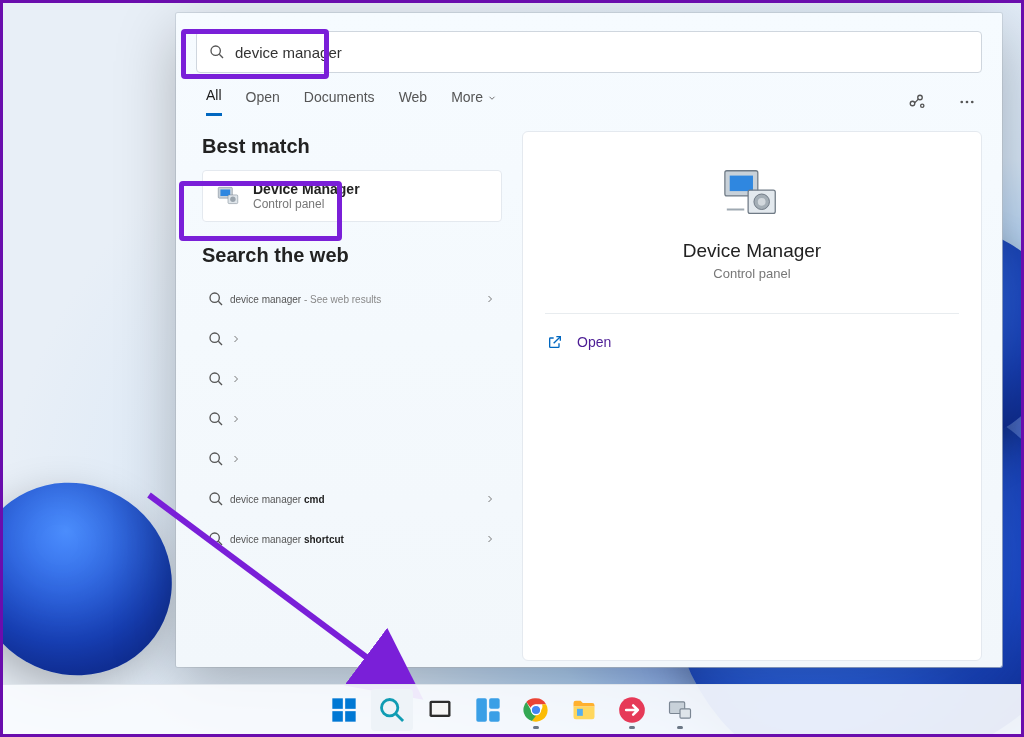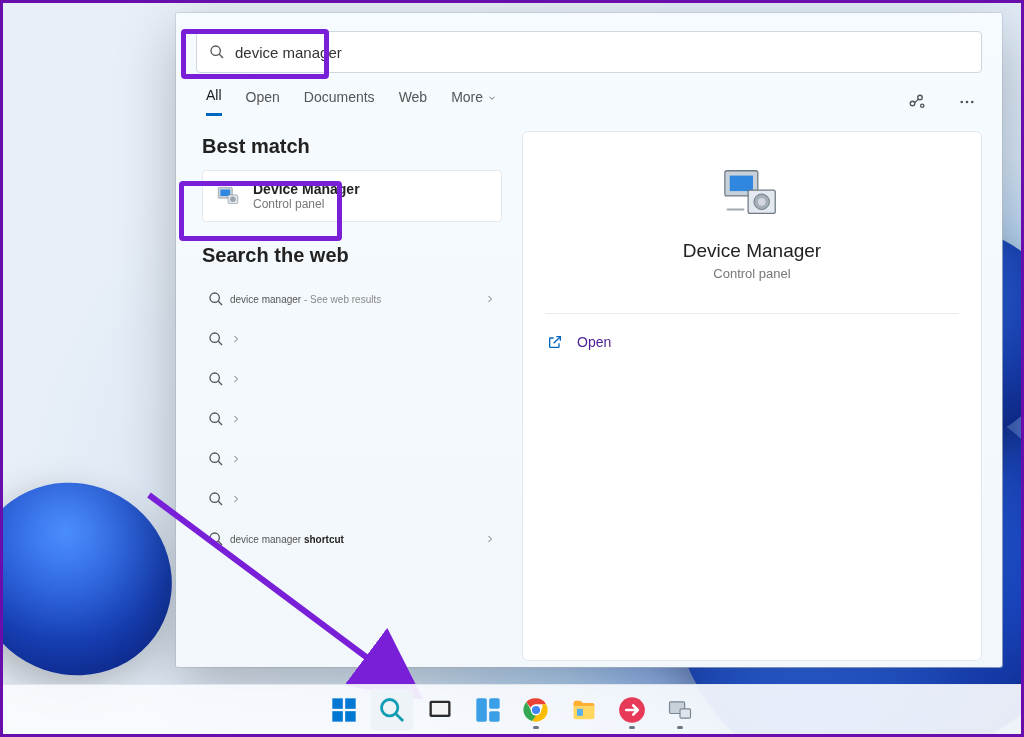--- a/index.html
+++ b/index.html
@@ -160,20 +160,21 @@
             </svg>
             <svg class="wi-chev" viewBox="0 0 24 24" fill="none" stroke="currentColor" stroke-width="2">
               <polyline points="9 6 15 12 9 18"></polyline>
             </svg>
           </div>
           <div class="web-item">
             <svg class="wi-icon" viewBox="0 0 24 24" fill="none" stroke="currentColor" stroke-width="2">
               <circle cx="10" cy="10" r="7"></circle>
               <line x1="21" y1="21" x2="15.5" y2="15.5"></line>
             </svg>
+            <span class="wi-text"><span class="pre">device manager </span><span class="suf">cmd</span><span class="hint"></span></span>
             <svg class="wi-chev" viewBox="0 0 24 24" fill="none" stroke="currentColor" stroke-width="2">
               <polyline points="9 6 15 12 9 18"></polyline>
             </svg>
           </div>
           <div class="web-item">
             <svg class="wi-icon" viewBox="0 0 24 24" fill="none" stroke="currentColor" stroke-width="2">
               <circle cx="10" cy="10" r="7"></circle>
               <line x1="21" y1="21" x2="15.5" y2="15.5"></line>
             </svg>
             <span class="wi-text"><span class="pre">device manager </span><span class="suf">shortcut</span><span class="hint"></span></span>

